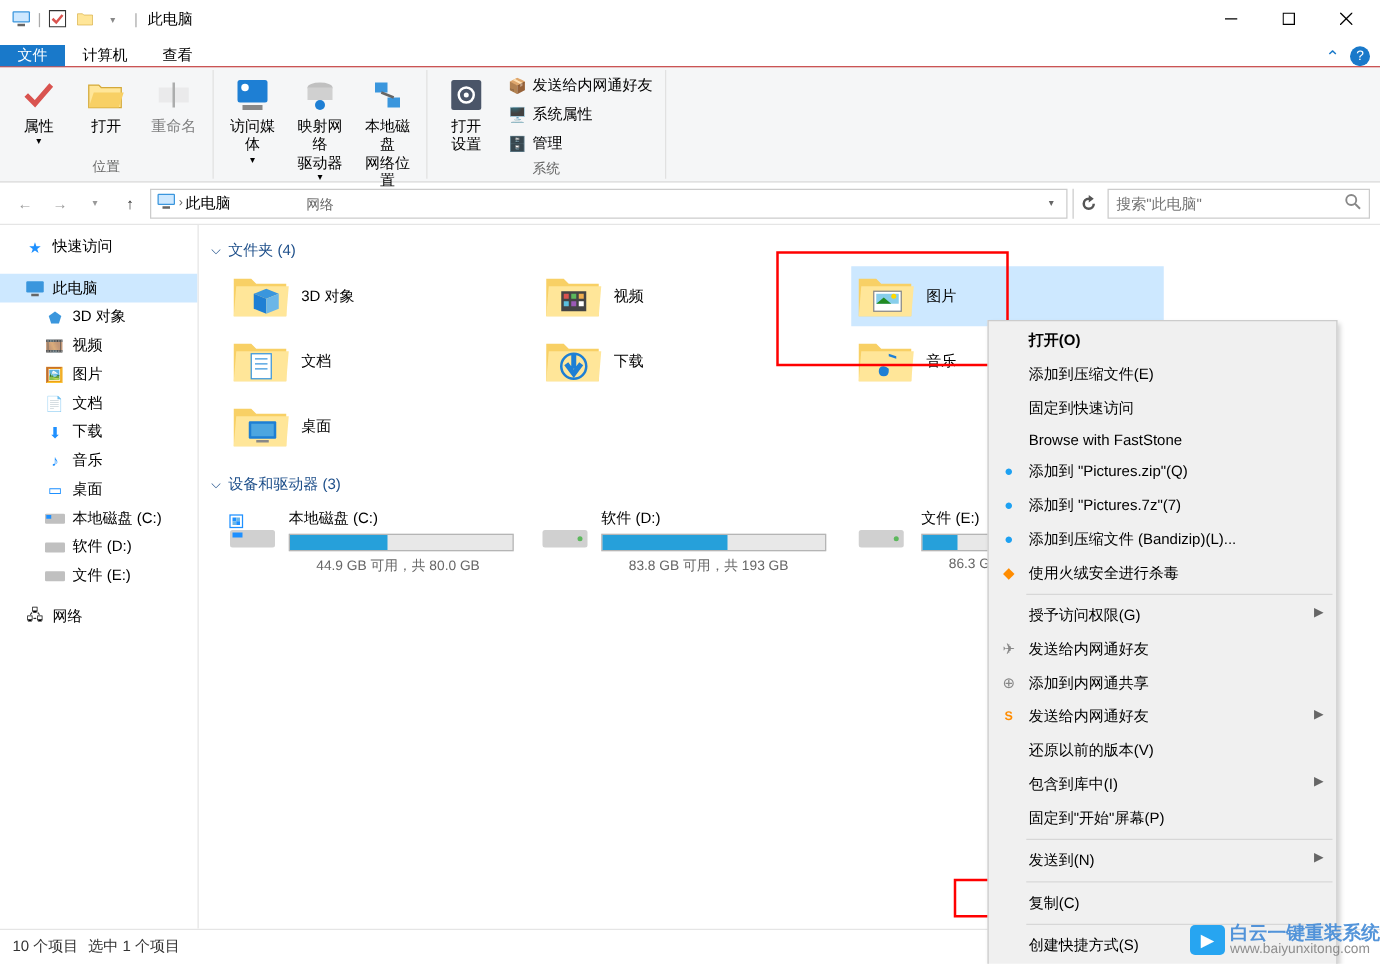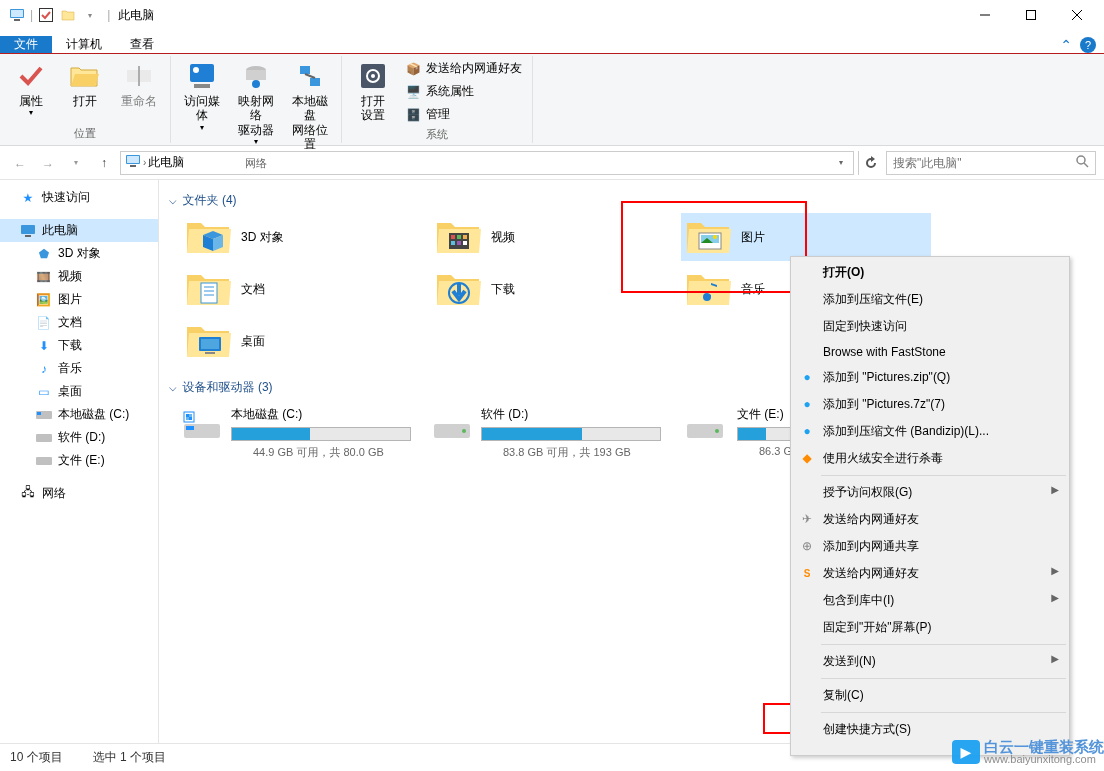--- a/index.html
+++ b/index.html
@@ -72,21 +72,21 @@
 .highlight-box { position: absolute; border: 2px solid #ff0000; pointer-events: none; z-index: 50; }
 
 
 .context-menu { position: absolute; background: #f0f0f0; border: 1px solid #ccc; box-shadow: 2px 2px 4px rgba(0,0,0,0.2); width: 280px; z-index: 100; padding: 2px; }
 .menu-item { display: flex; padding: 5px 24px 5px 30px; cursor: default; position: relative; }
 .menu-item .menu-icon { position: absolute; left: 6px; width: 16px; height: 16px; display: flex; align-items: center; justify-content: center; }
 .menu-item .arrow { position: absolute; right: 8px; font-size: 10px; color: #666; }
 .menu-sep { height: 1px; background: #d7d7d7; margin: 3px 1px 3px 28px; }
 
 
-.statusbar { position: absolute; bottom: 0; left: 0; right: 0; height: 28px; border-top: 1px solid #e5e5e5; display: flex; align-items: center; padding: 0 10px; font-size: 12px; color: #333; gap: 30px; background: #fff; }
+.statusbar { position: absolute; bottom: 0; left: 0; right: 0; height: 28px; border-top: 1px solid #e5e5e5; display: flex; align-items: center; padding: 0 10px; font-size: 12px; color: #333; gap: 8px; background: #fff; }
 
 
 .watermark { position: absolute; right: 0; bottom: 6px; display: flex; align-items: center; gap: 4px; z-index: 200; opacity: 0.95; }
 .watermark .bubble { width: 28px; height: 24px; background: #1da1f2; border-radius: 4px; display: flex; align-items: center; justify-content: center; color: #fff; font-size: 14px; }
 .watermark .wm-text { font-size: 15px; font-weight: bold; color: #4a8fd8; }
 .watermark .wm-sub { font-size: 11px; color: #888; }
 .wm-col { display: flex; flex-direction: column; line-height: 1; }
 
 
 .folder-svg .tab { fill: #f8d065; }
@@ -549,20 +549,23 @@
   <div class="menu-item">
       <span class="menu-icon" style="color:#888">⊕</span>
       <span>添加到内网通共享</span>
     </div>
   <div class="menu-item">
       <span class="menu-icon" style="color:#ff8c00;font-size:10px;font-weight:bold">S</span>
       <span>发送给内网通好友</span>
       <span class="arrow">▶</span>
     </div>
   <div class="menu-item">
+      <span>还原以前的版本(V)</span>
+    </div>
+  <div class="menu-item">
       <span>包含到库中(I)</span>
       <span class="arrow">▶</span>
     </div>
   <div class="menu-item">
       <span>固定到"开始"屏幕(P)</span>
     </div>
   <div class="menu-sep"></div>
   <div class="menu-item">
       <span>发送到(N)</span>
       <span class="arrow">▶</span>

